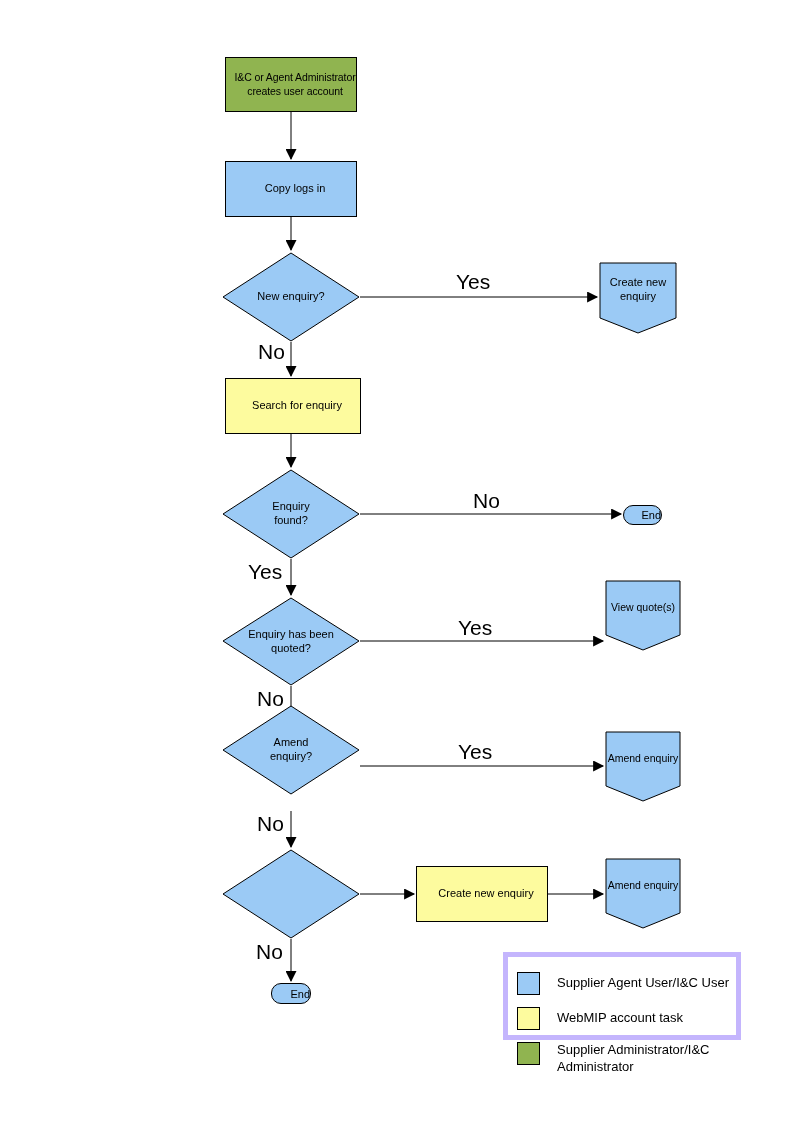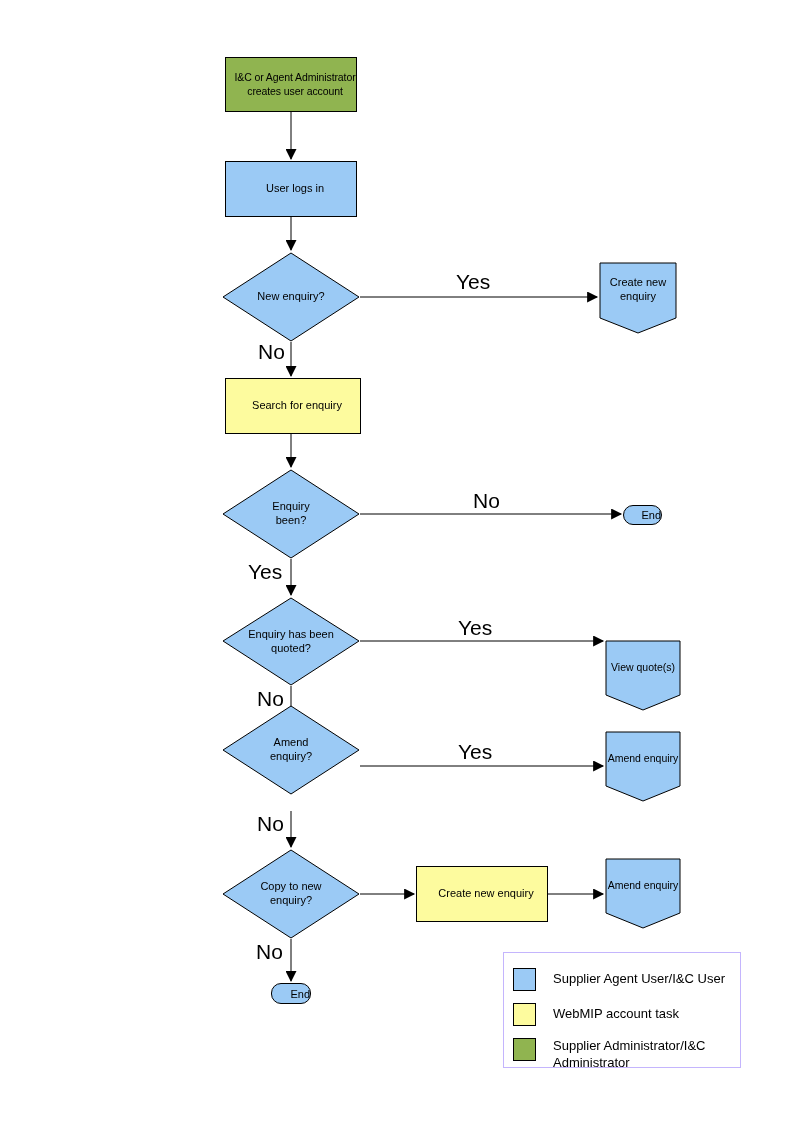--- a/index.html
+++ b/index.html
@@ -12,22 +12,22 @@
   .shape-wrap{position:absolute;}
   .shape-wrap svg{display:block;}
   .shape-label{position:absolute;left:0;top:0;width:100%;height:100%;
         display:flex;align-items:center;justify-content:center;text-align:center;
         font-size:11px;line-height:1.25;}
   .pent-label{height:78%;}
   .terminator{position:absolute;border:1px solid #000;border-radius:10px;
         box-sizing:border-box;display:flex;align-items:center;justify-content:flex-end;
         font-size:11px;}
   .edge-label{position:absolute;font-size:21px;line-height:1;white-space:nowrap;}
-  #legend{position:absolute;left:503px;top:952px;width:238px;height:116px;
-        border:1px solid #c4b5fd;box-sizing:border-box;}
+  #legend{position:absolute;left:503px;top:952px;width:238px;height:88px;
+        border:5px solid #c4b5fd;box-sizing:border-box;}
   .legend-row{position:absolute;left:9px;display:flex;align-items:center;}
   .legend-row.top-align{align-items:flex-start;}
   .swatch{width:23px;height:23px;border:1px solid #000;box-sizing:border-box;flex:0 0 auto;}
   .legend-label{margin-left:17px;font-size:13px;line-height:1.3;width:182px;}
   .inner-label{width:100%;}
 </style>
 </head>
 <body>
 
 <div id="page">
@@ -54,21 +54,21 @@
       <path d="M548,894 L603,894" marker-end="url(#ah)"></path>
       <path d="M291,939 L291,981" marker-end="url(#ah)"></path>
     </g>
   </svg>
 
   <div class="node rect" style="left: 225px; top: 57px; width: 132px; height: 55px; font-size: 10.5px; letter-spacing: -0.1px; background-color: rgb(144, 180, 80);">
     <div class="inner-label">I&amp;C or Agent Administrator creates user account</div>
   </div>
 
   <div class="node rect" style="left: 225px; top: 161px; width: 132px; height: 56px; background-color: rgb(155, 202, 245);">
-    <div class="inner-label">User logs in</div>
+    <div class="inner-label">Copy logs in</div>
   </div>
 
   <div class="node rect" style="left: 225px; top: 378px; width: 136px; height: 56px; background-color: rgb(253, 251, 158);">
     <div class="inner-label">Search for enquiry</div>
   </div>
 
   <div class="node rect" style="left: 416px; top: 866px; width: 132px; height: 56px; background-color: rgb(253, 251, 158);">
     <div class="inner-label">Create new enquiry</div>
   </div>
 
@@ -76,52 +76,51 @@
     <svg width="138" height="90">
       <polygon points="69,1 137,45 69,89 1,45" stroke="#000" stroke-width="1" fill="#9BCAF5"></polygon>
     </svg>
     <div class="shape-label">New enquiry?</div>
   </div>
 
   <div class="shape-wrap" style="left:222px;top:469px;">
     <svg width="138" height="90">
       <polygon points="69,1 137,45 69,89 1,45" stroke="#000" stroke-width="1" fill="#9BCAF5"></polygon>
     </svg>
-    <div class="shape-label" style="left:39px;width:60px;">Enquiry been?</div>
+    <div class="shape-label" style="left:39px;width:60px;">Enquiry found?</div>
   </div>
 
   <div class="shape-wrap" style="left:222px;top:597px;">
     <svg width="138" height="89">
       <polygon points="69,1 137,44 69,88 1,44" stroke="#000" stroke-width="1" fill="#9BCAF5"></polygon>
     </svg>
     <div class="shape-label" style="left:21px;width:96px;">Enquiry has been quoted?</div>
   </div>
 
   <div class="shape-wrap" style="left:222px;top:705px;">
     <svg width="138" height="90">
       <polygon points="69,1 137,45 69,89 1,45" stroke="#000" stroke-width="1" fill="#9BCAF5"></polygon>
     </svg>
     <div class="shape-label" style="left:39px;width:60px;">Amend enquiry?</div>
   </div>
 
   <div class="shape-wrap" style="left:222px;top:849px;">
     <svg width="138" height="90">
       <polygon points="69,1 137,45 69,89 1,45" stroke="#000" stroke-width="1" fill="#9BCAF5"></polygon>
     </svg>
-    <div class="shape-label" style="left:27px;width:84px;">Copy to new enquiry?</div>
   </div>
 
   <div class="shape-wrap" style="left:599px;top:262px;">
     <svg width="78" height="72">
       <polygon points="1,1 77,1 77,56 39,71 1,56" stroke="#000" stroke-width="1" fill="#9BCAF5"></polygon>
     </svg>
     <div class="shape-label pent-label">Create new enquiry</div>
   </div>
 
-  <div class="shape-wrap" style="left:605px;top:640px;">
+  <div class="shape-wrap" style="left:605px;top:580px;">
     <svg width="76" height="71">
       <polygon points="1,1 75,1 75,55 38,70 1,55" stroke="#000" stroke-width="1" fill="#9BCAF5"></polygon>
     </svg>
     <div class="shape-label pent-label" style="font-size:10.5px;">View quote(s)</div>
   </div>
 
   <div class="shape-wrap" style="left:605px;top:731px;">
     <svg width="76" height="71">
       <polygon points="1,1 75,1 75,55 38,70 1,55" stroke="#000" stroke-width="1" fill="#9BCAF5"></polygon>
     </svg>

